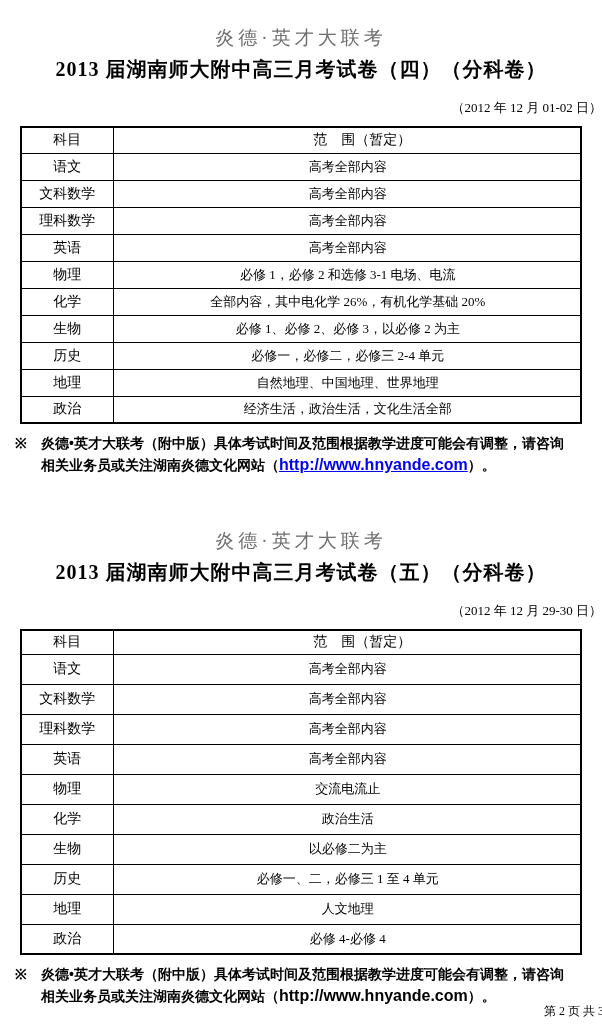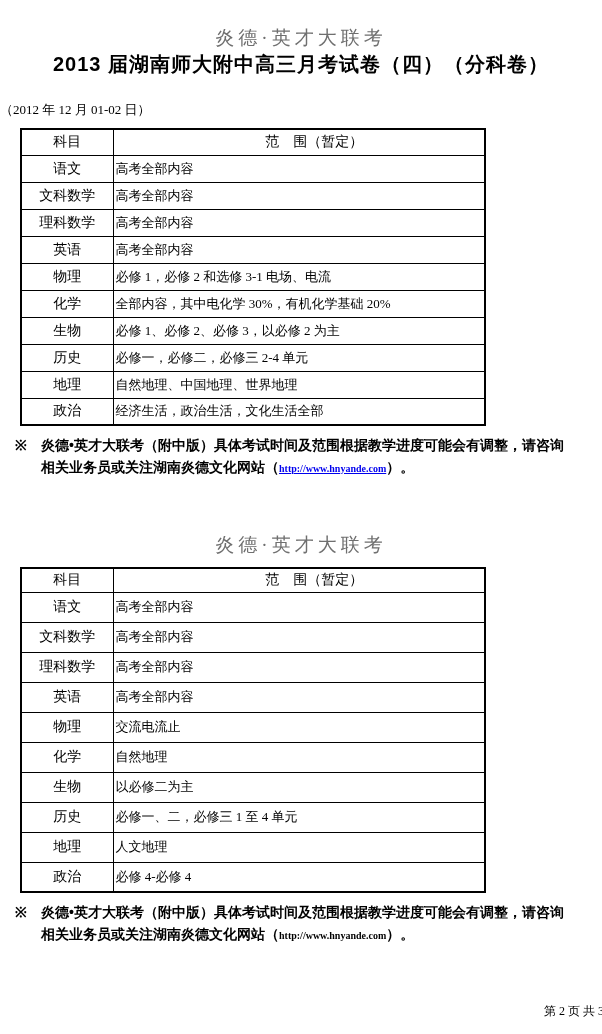--- a/index.html
+++ b/index.html
@@ -11,56 +11,56 @@
   }
   .brand {
     text-align:center; color:#6f6f6f;
     font-family:"Liberation Serif", serif;
     font-size:19px; letter-spacing:4px;
   }
   .sec1 .brand { padding-top:25px; }
   .sec2 .brand { padding-top:52px; }
   .exam-title {
     text-align:center; font-size:20px; font-weight:bold;
-    letter-spacing:1px; 
-    font-family:Liberation Sans, sans-serif;
+    letter-spacing:1px; margin-top:5px;
+    font-family:Liberation Serif, serif;
   }
   .exam-date {
-    text-align:left; font-size:13px; margin-top:23px;
+    text-align:right; font-size:13px; margin-top:16px;
     font-family:"Liberation Serif", serif;
   }
   table.range-table {
     border-collapse:collapse; table-layout:fixed;
-    width:466px; margin:9px 0 0 20px;
+    width:562px; margin:9px 0 0 20px;
     border:2px solid #000;
   }
   table.range-table th, table.range-table td {
     border:1px solid #000; overflow:hidden; white-space:nowrap;
   }
   col.c-subject { width:92px; }
   th.h-subject, td.subject {
     text-align:center; font-size:14px; font-weight:normal;
     font-family:"Liberation Sans", sans-serif;
   }
   th.h-range { text-align:center; font-size:14px; font-weight:normal;padding-left:31px; }
   td.range {
-    text-align:left; padding-left:2px; font-size:13px;
+    text-align:center; padding-left:2px; font-size:13px;
     font-family:"Liberation Serif", serif;
   }
   table.t1 th { height:26px; }
   table.t1 td { height:27px; }
   table.t2 th { height:24px; }
   table.t2 td { height:30px; }
   .note {
     display:flex; margin:8px 0 0 15px; width:576px;
     font-size:14px; font-weight:bold; line-height:22px;
   }
   .note .marker { flex:0 0 26px; }
   .note .link {
-    font-family:Liberation Serif, serif; font-size:10px;
+    font-family:Liberation Sans, sans-serif; font-size:16px;
   }
   .note .link.blue { color:#0000EE; text-decoration:underline; }
   .note .link.plain { color:#000; text-decoration:none; }
   .page-footer {
     position:absolute; left:17px; bottom:14px; width:100%;
     text-align:right; font-size:12px;
     font-family:Liberation Serif, serif;
   }
 </style>
 </head>
@@ -96,21 +96,21 @@
     <tr>
       <td class="subject">英语</td>
       <td class="range">高考全部内容</td>
     </tr>
     <tr>
       <td class="subject">物理</td>
       <td class="range">必修 1，必修 2 和选修 3-1 电场、电流</td>
     </tr>
     <tr>
       <td class="subject">化学</td>
-      <td class="range">全部内容，其中电化学 30%，有机化学基础 20%</td>
+      <td class="range">全部内容，其中电化学 26%，有机化学基础 20%</td>
     </tr>
     <tr>
       <td class="subject">生物</td>
       <td class="range">必修 1、必修 2、必修 3，以必修 2 为主</td>
     </tr>
     <tr>
       <td class="subject">历史</td>
       <td class="range">必修一，必修二，必修三 2-4 单元</td>
     </tr>
     <tr>
@@ -127,20 +127,22 @@
   <div class="note">
     <span class="marker">※</span>
     <span class="note-text"><span>炎德•英才大联考（附中版）具体考试时间及范围根据教学进度可能会有调整，请咨询</span><br>
       <span>相关业务员或关注湖南炎德文化网站（</span><a class="link blue" href="#">http://www.hnyande.com</a><span>）。</span>
     </span>
   </div>
 </section>
 
 <section class="sec2">
   <div class="brand">炎德·英才大联考</div>
+  <div class="exam-title">2013 届湖南师大附中高三月考试卷（五）（分科卷）</div>
+  <div class="exam-date">（2012 年 12 月 29-30 日）</div>
 
   <table class="range-table t2">
     <colgroup>
         <col class="c-subject">
         <col>
       </colgroup>
     <tbody>
         <tr>
       <th class="h-subject">科目</th>
       <th class="h-range">范　围（暂定）</th>
@@ -160,21 +162,21 @@
     <tr>
       <td class="subject">英语</td>
       <td class="range">高考全部内容</td>
     </tr>
     <tr>
       <td class="subject">物理</td>
       <td class="range">交流电流止</td>
     </tr>
     <tr>
       <td class="subject">化学</td>
-      <td class="range">自然地理</td>
+      <td class="range">政治生活</td>
     </tr>
     <tr>
       <td class="subject">生物</td>
       <td class="range">以必修二为主</td>
     </tr>
     <tr>
       <td class="subject">历史</td>
       <td class="range">必修一、二，必修三 1 至 4 单元</td>
     </tr>
     <tr>

